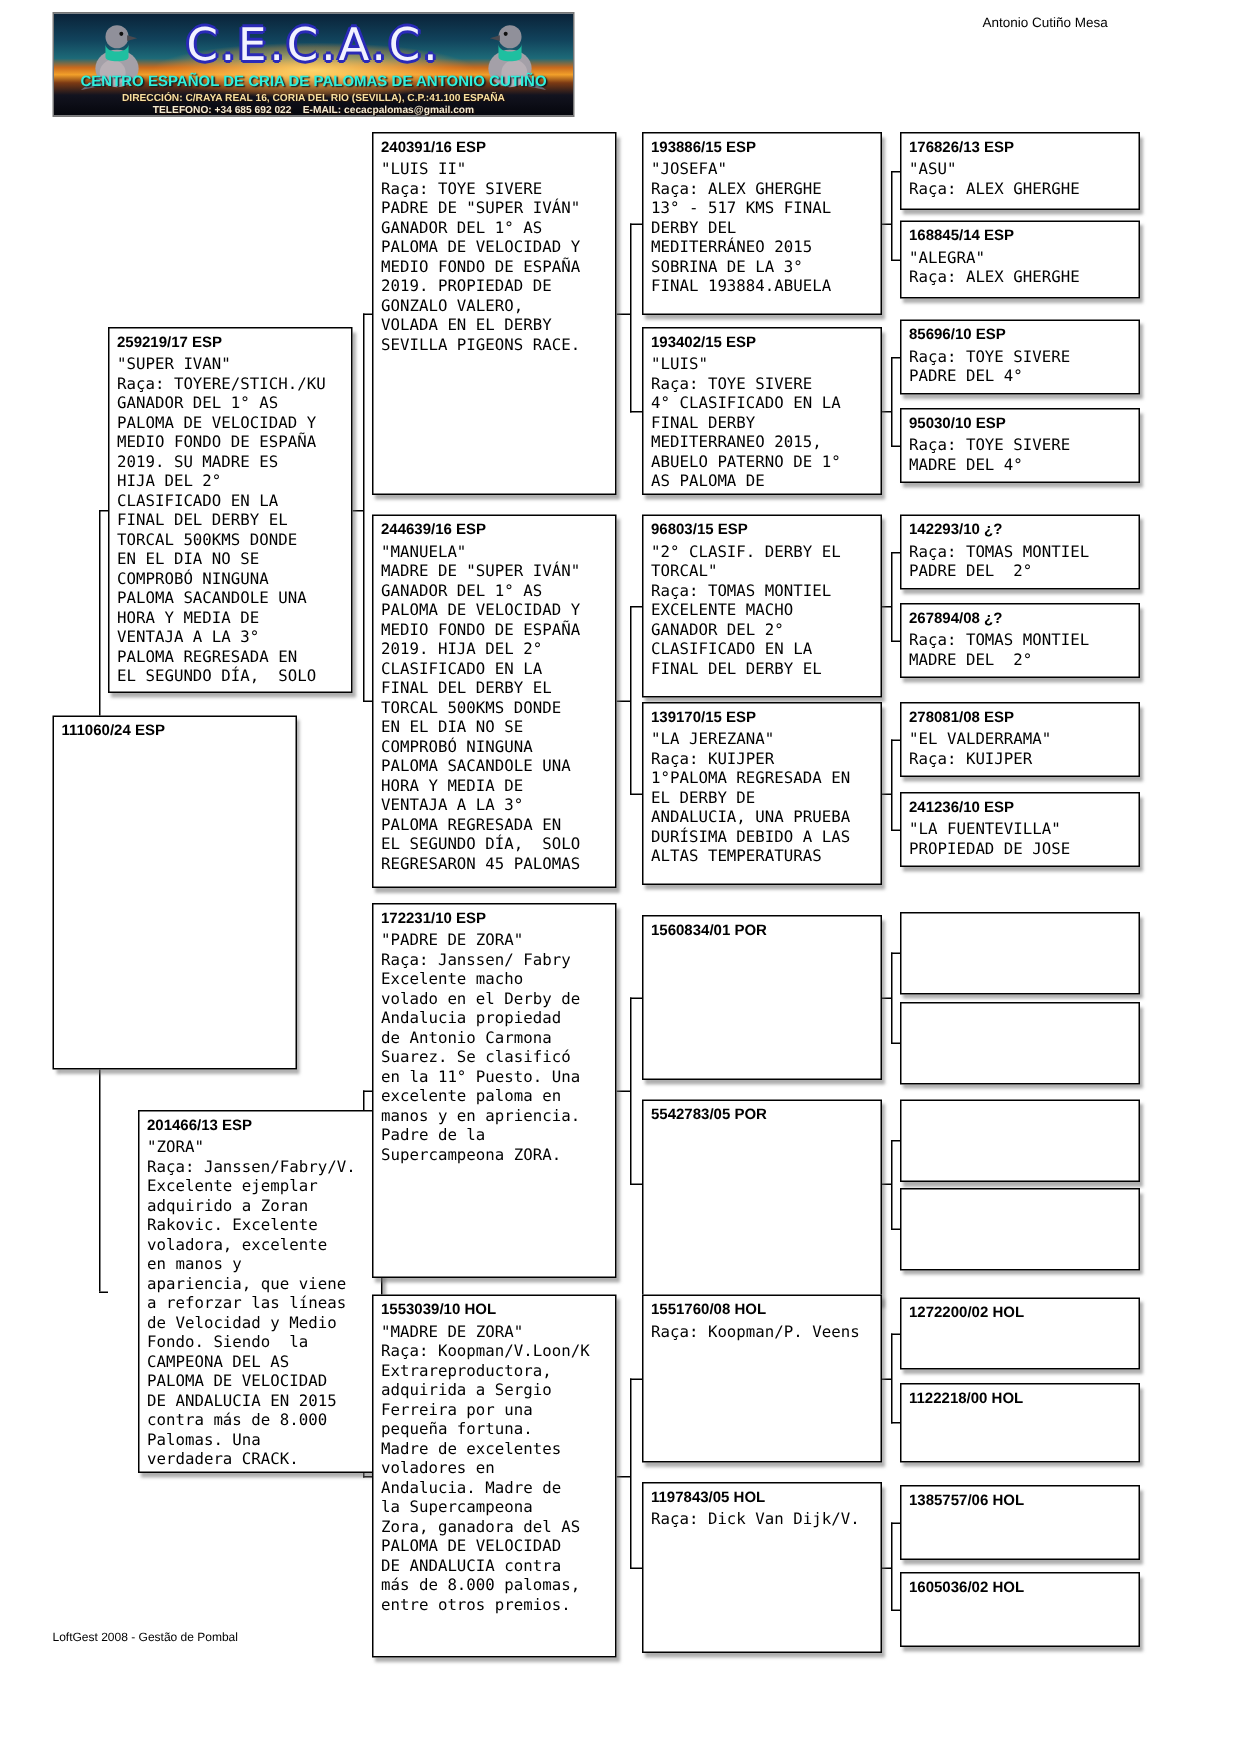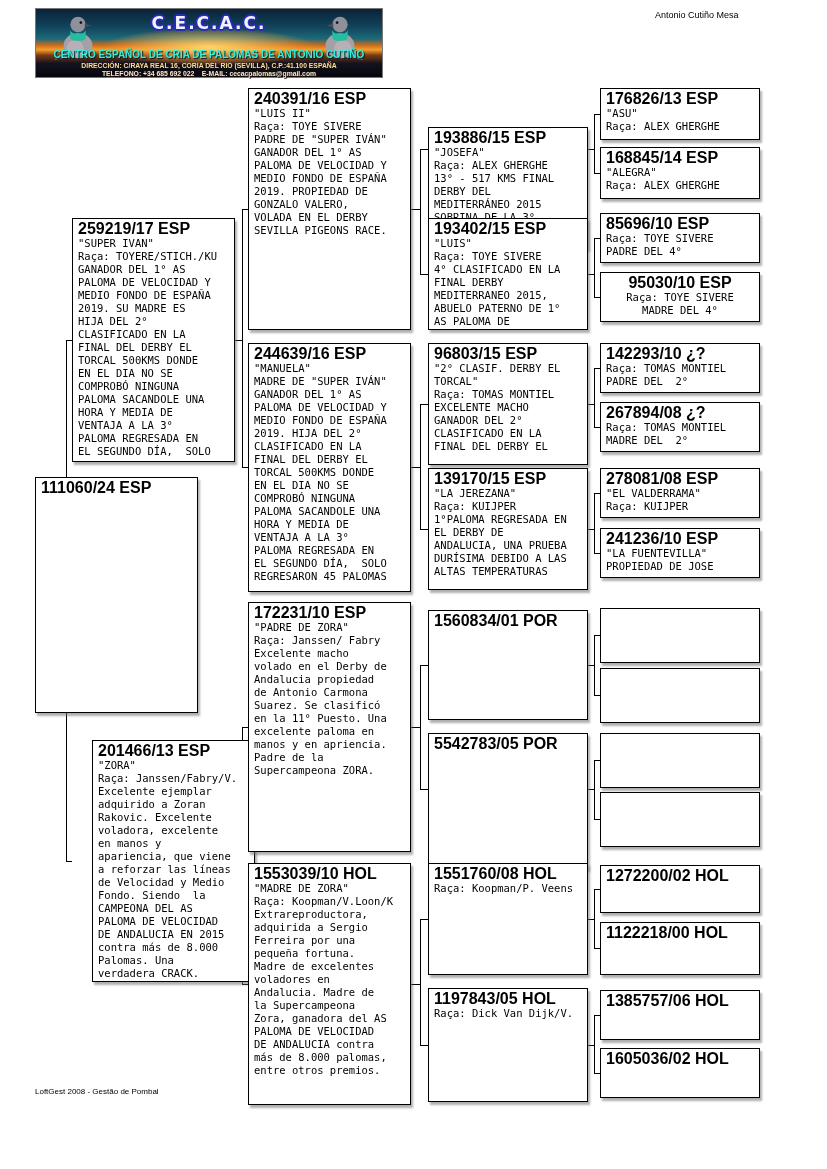--- a/index.html
+++ b/index.html
@@ -5,40 +5,40 @@
   html,body{margin:0;padding:0;background:#fff;}
   .page{position:relative;width:827px;height:1169px;background:#fff;overflow:hidden;
         font-family:"Liberation Sans",sans-serif;color:#000;}
 
   
   .banner{position:absolute;left:35px;top:8px;width:346px;height:68px;border:1px solid #777;
     background:
       radial-gradient(ellipse 150px 26px at 50% 56%, rgba(255,216,110,.95), rgba(255,150,40,.30) 60%, rgba(0,0,0,0) 72%),
       linear-gradient(180deg,#0a2238 0%,#11435c 26%,#1d6a78 44%,#c96a1e 53%,#f2a02a 60%,#7c3a14 68%,#12131f 80%,#05060c 100%);}
   .b-title{position:absolute;top:4px;left:0;width:100%;text-align:center;
-    font-family:"DejaVu Sans",sans-serif;font-weight:bold;font-size:17px;letter-spacing:2px;color:#f2f2ff;
+    font-family:"DejaVu Sans",sans-serif;font-weight:normal;font-size:30px;letter-spacing:2px;color:#f2f2ff;
     text-shadow:-2px 0 0 #2a2ab8,2px 0 0 #2a2ab8,0 -2px 0 #2a2ab8,0 2px 0 #2a2ab8,
                 -1px -1px 0 #2a2ab8,1px 1px 0 #2a2ab8,-1px 1px 0 #2a2ab8,1px -1px 0 #2a2ab8;}
   .b-sub{position:absolute;top:40px;left:0;width:100%;text-align:center;font-weight:bold;font-size:10px;
     color:#2ff0dc;text-shadow:1px 1px 1px #001a22;white-space:pre;}
   .b-addr{position:absolute;top:53px;left:0;width:100%;text-align:center;font-weight:bold;font-size:6.8px;
     color:#f8df9e;text-shadow:1px 1px 0 #20100a;white-space:pre;}
   .b-tel{position:absolute;top:61px;left:0;width:100%;text-align:center;font-weight:bold;font-size:6.8px;
     color:#f5ead0;text-shadow:1px 1px 0 #20100a;white-space:pre;}
   .pigeon{position:absolute;top:3px;}
   .pigeon-l{left:16px;}
   .pigeon-r{right:16px;transform:scaleX(-1);}
 
   .owner{position:absolute;left:655px;top:10px;font-size:9px;color:#000;}
   .footer{position:absolute;left:35px;top:1087px;font-size:8px;color:#000;}
 
   
   .box{position:absolute;background:#fff;border:1.5px solid #000;box-sizing:border-box;
        box-shadow:2px 3px 2px rgba(110,110,110,.55);padding:3px 5px;overflow:hidden;z-index:2;}
-  .ring{font-family:"Liberation Sans",sans-serif;font-weight:bold;font-size:16px;line-height:13px;margin-bottom:2px;}
+  .ring{font-family:"Liberation Sans",sans-serif;font-weight:bold;font-size:10px;line-height:13px;margin-bottom:2px;}
   .info{font-family:"DejaVu Sans Mono",monospace;font-size:10.5px;line-height:13px;white-space:pre-wrap;}
   .c1{left:35px;width:163px;}
   .c2{left:72px;width:163px;}
   .c3{left:248px;width:163px;}
   .c4{left:428px;width:160px;}
   .c5{left:600px;width:160px;}
 
   
   .vl{position:absolute;width:1px;background:#000;z-index:1;}
   .hl{position:absolute;height:1px;background:#000;z-index:1;}
@@ -186,21 +186,21 @@
 voladores en
 Andalucia. Madre de
 la Supercampeona
 Zora, ganadora del AS
 PALOMA DE VELOCIDAD
 DE ANDALUCIA contra
 más de 8.000 palomas,
 entre otros premios.</div>
     </div>
 
-    <div class="box c4" style="top:88px;height:122px;margin-top:39px;">
+    <div class="box c4" style="top:88px;height:122px;">
       <div class="ring">193886/15 ESP</div>
       <div class="info">"JOSEFA"
 Raça: ALEX GHERGHE
 13° - 517 KMS FINAL
 DERBY DEL
 MEDITERRÁNEO 2015
 SOBRINA DE LA 3°
 FINAL 193884.ABUELA</div>
     </div>
     <div class="box c4" style="top:218px;height:112px;">
@@ -258,21 +258,21 @@
     <div class="box c5" style="top:147px;height:52px;">
       <div class="ring">168845/14 ESP</div>
       <div class="info">"ALEGRA"
 Raça: ALEX GHERGHE</div>
     </div>
     <div class="box c5" style="top:213px;height:50px;">
       <div class="ring">85696/10 ESP</div>
       <div class="info">Raça: TOYE SIVERE
 PADRE DEL 4°</div>
     </div>
-    <div class="box c5" style="top:272px;height:50px;text-align:center;">
+    <div class="box c5" style="top:272px;height:50px;">
       <div class="ring">95030/10 ESP</div>
       <div class="info">Raça: TOYE SIVERE
 MADRE DEL 4°</div>
     </div>
     <div class="box c5" style="top:343px;height:50px;">
       <div class="ring">142293/10 ¿?</div>
       <div class="info">Raça: TOMAS MONTIEL
 PADRE DEL  2°</div>
     </div>
     <div class="box c5" style="top:402px;height:50px;">

